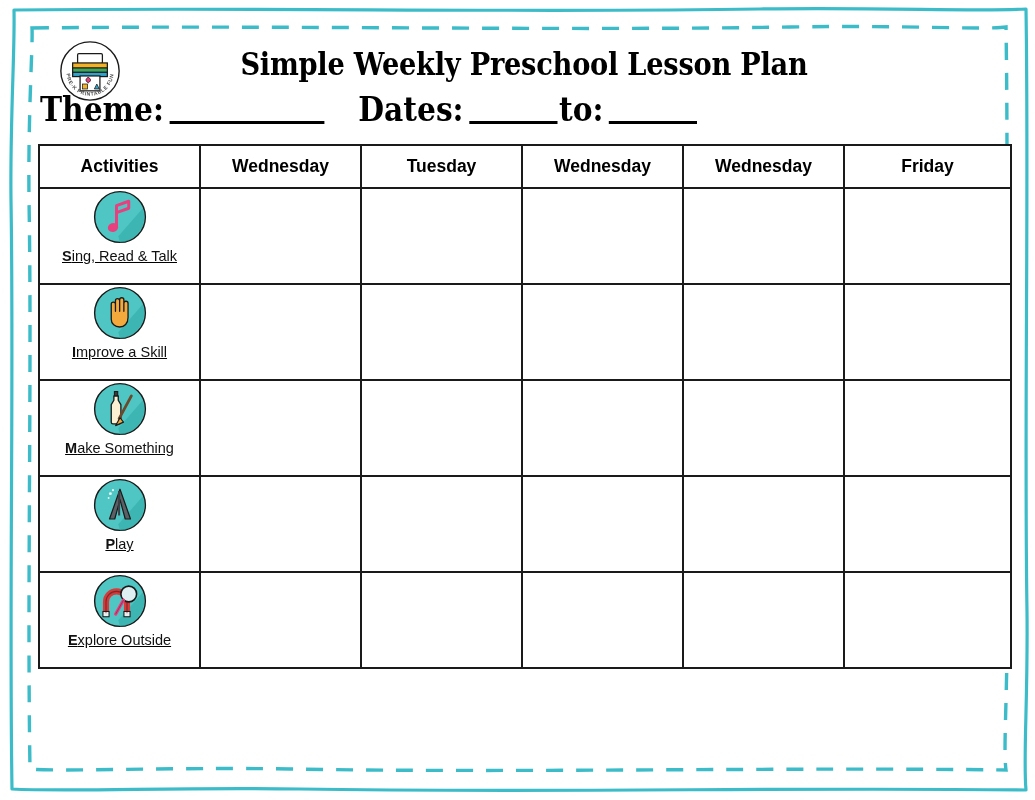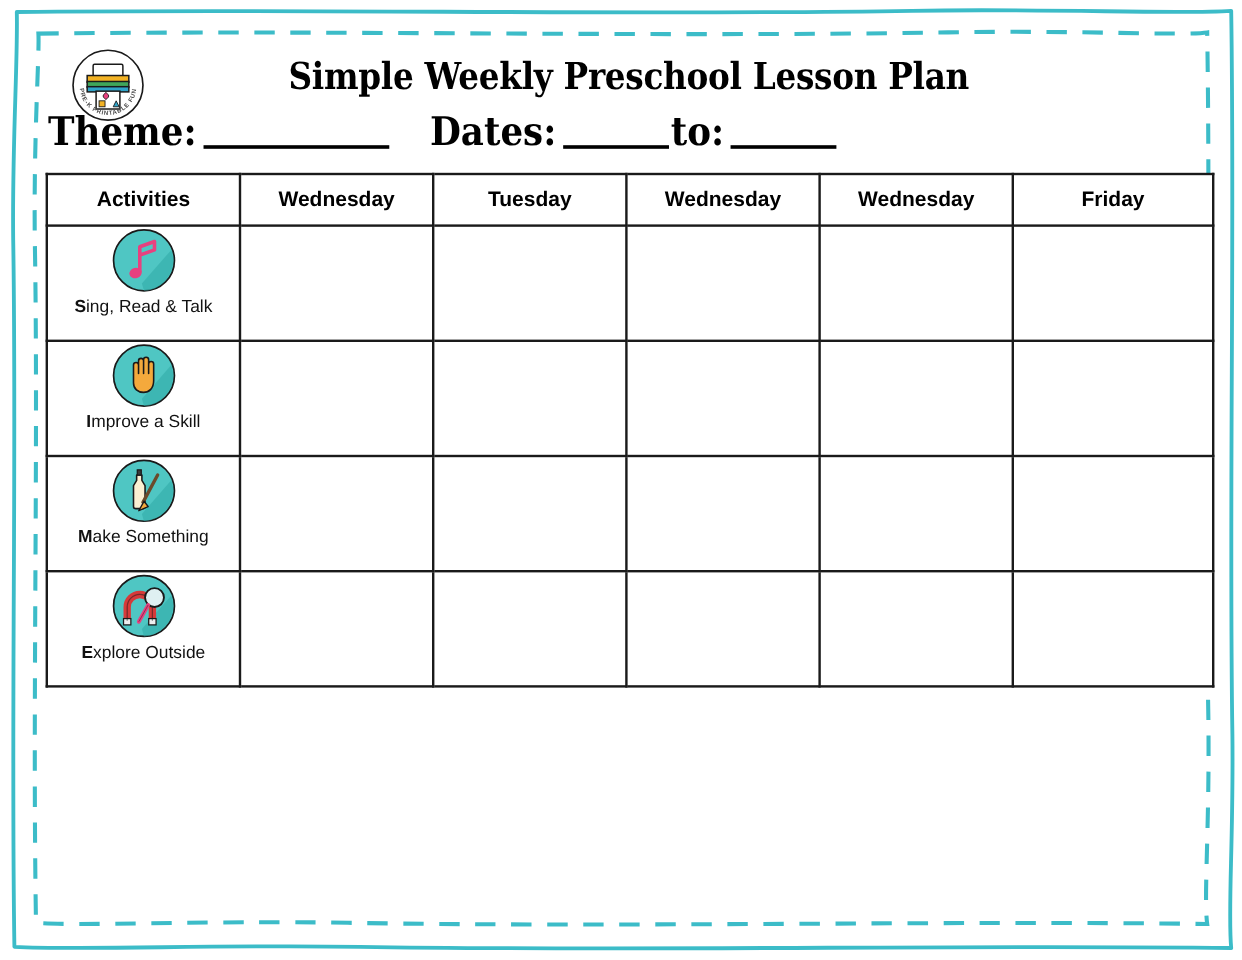--- a/index.html
+++ b/index.html
@@ -108,21 +108,21 @@
   }
   table.plan thead th {
     height: 43px;
     font-family: "Liberation Sans", sans-serif;
     font-weight: bold;
     font-size: 17.5px;
     color: #000;
     text-align: center;
     vertical-align: middle;
   }
-  table.plan tbody td { height: 96px; }
+  table.plan tbody td { height: 96px; text-decoration: underline; }
   td.act {
     text-align: center;
     vertical-align: top;
     padding-top: 8px;
   }
   .act-label {
     font-family: "Liberation Sans", sans-serif;
     font-size: 14.5px;
     color: #111;
     line-height: 1;
@@ -264,20 +264,39 @@
             </svg>
             <div class="act-label"><b>M</b><span>ake Something</span></div>
           </td>
           <td></td>
           <td></td>
           <td></td>
           <td></td>
           <td></td>
         </tr>
 
+        <tr>
+          <td class="act">
+            <svg class="icon-circle" viewBox="0 0 64 64">
+              <circle cx="32" cy="32" r="29" fill="#4FC6C3" stroke="#1a1a1a" stroke-width="1.6"></circle>
+              <path d="M32 61 A29 29 0 0 0 58 22 L30 54 Z" fill="#2FA9A6" opacity="0.55"></path>
+              <path d="M32 14 L44 48 h-6 L32 26 L26 48 h-6 z" fill="#5A6166" stroke="#1a1a1a" stroke-width="1.4" stroke-linejoin="round"></path>
+              <path d="M31 16 L31 44" stroke="#3a4046" stroke-width="2.4"></path>
+              <circle cx="21" cy="19" r="1.7" fill="#ffffff" opacity="0.85"></circle>
+              <circle cx="24" cy="15" r="1.2" fill="#ffffff" opacity="0.85"></circle>
+              <circle cx="19" cy="24" r="1.1" fill="#ffffff" opacity="0.85"></circle>
+            </svg>
+            <div class="act-label"><b>P</b><span>lay</span></div>
+          </td>
+          <td></td>
+          <td></td>
+          <td></td>
+          <td></td>
+          <td></td>
+        </tr>
 
 
         <tr>
           <td class="act">
             <svg class="icon-circle" viewBox="0 0 64 64">
               <circle cx="32" cy="32" r="29" fill="#4FC6C3" stroke="#1a1a1a" stroke-width="1.6"></circle>
               <path d="M32 61 A29 29 0 0 0 58 22 L30 54 Z" fill="#2FA9A6" opacity="0.55"></path>
 
               <path d="M16 46 V33 a12 12 0 0 1 24 0 v13" fill="none" stroke="#D63A3A" stroke-width="7" stroke-linecap="butt"></path>
               <rect x="12.5" y="44" width="7" height="6" fill="#eeeeee" stroke="#1a1a1a" stroke-width="1.2"></rect>

